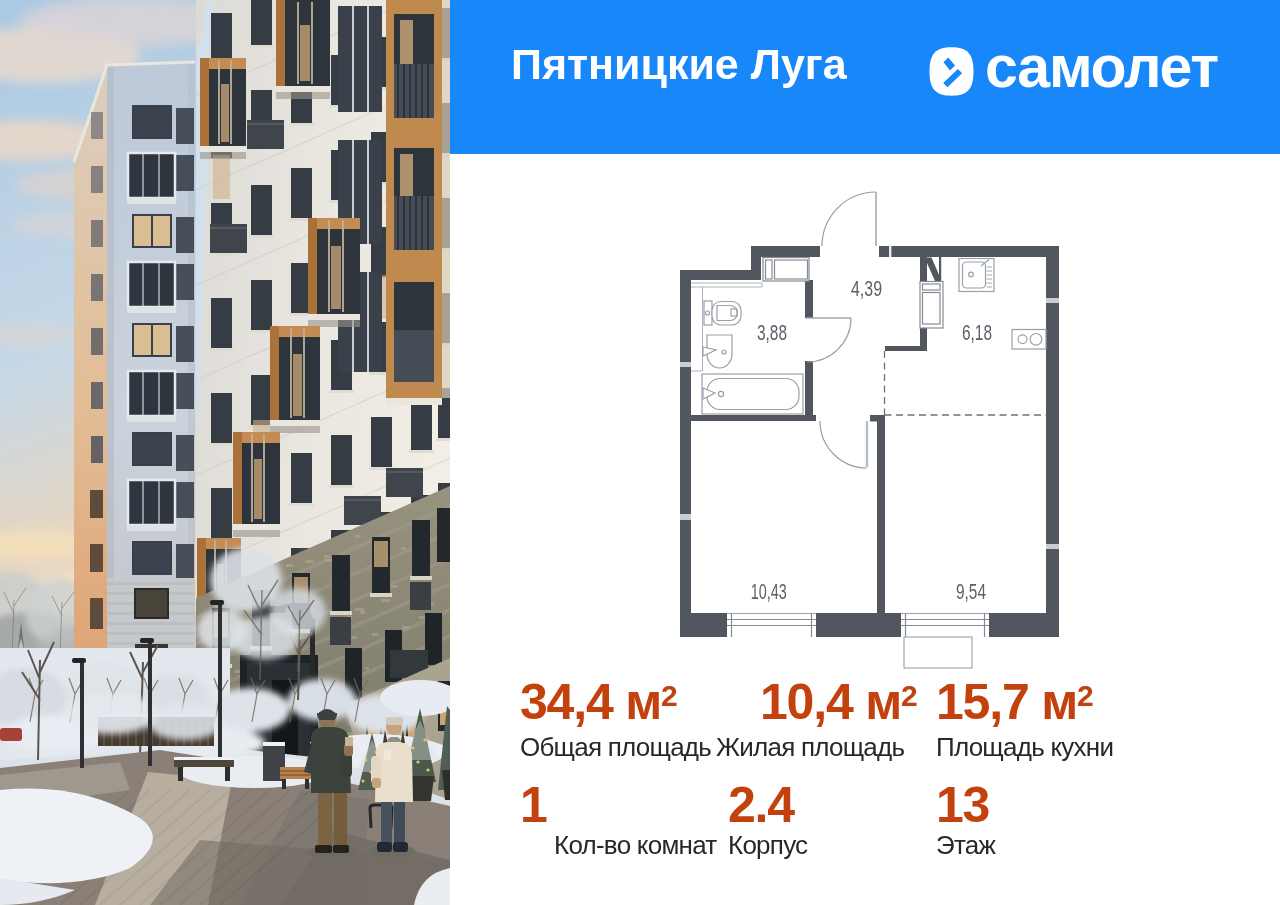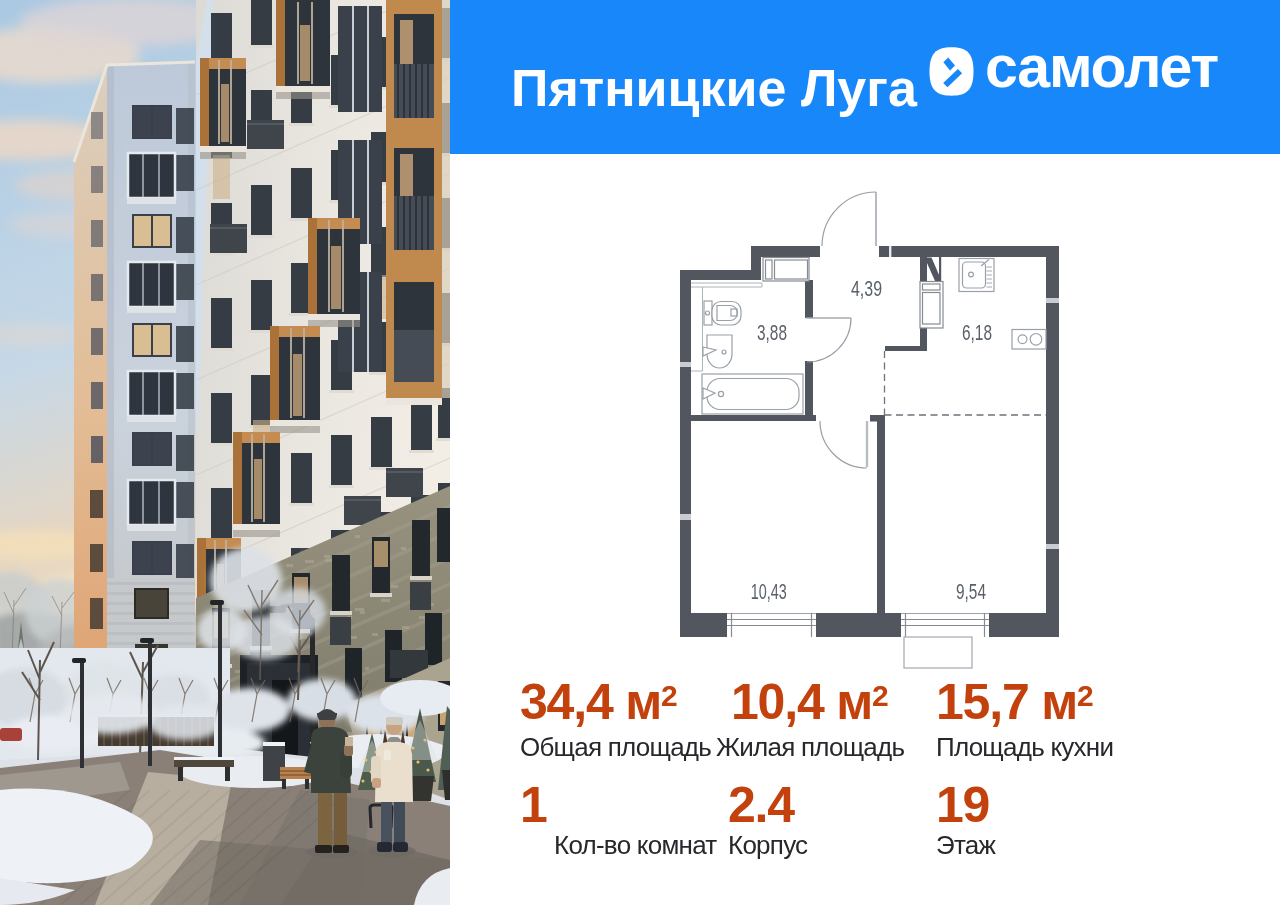--- a/index.html
+++ b/index.html
@@ -739,21 +739,21 @@
   <rect x="381" y="802" width="11" height="42" fill="#48525f"></rect>
   <rect x="394" y="802" width="11" height="42" fill="#414b58"></rect>
   <rect x="377" y="842" width="15" height="10" rx="3" fill="#232833"></rect>
   <rect x="393" y="842" width="15" height="10" rx="3" fill="#232833"></rect>
 </g>
 </svg>
 </div>
 
 <div class="abs" style="left:450px;top:0;width:830px;height:154px;background:#1787fa;"></div>
 
-<div class="abs" style="left:511px;top:58px;font-weight:700;font-size:52px;color:#fff;letter-spacing:0px;">Пятницкие&nbsp;Луга</div>
+<div class="abs" style="left:511px;top:40px;font-weight:700;font-size:43px;color:#fff;letter-spacing:0px;">Пятницкие&nbsp;Луга</div>
 
 <div class="abs" style="left:929px;top:47px;">
 <svg width="292" height="50" viewBox="0 0 292 50">
 
   <path d="M22.5 0.3 C 6.8 0.3 0.5 6.7 0.5 24.5 C 0.5 42.3 6.8 48.7 22.5 48.7 C 38.2 48.7 44.5 42.3 44.5 24.5 C 44.5 6.7 38.2 0.3 22.5 0.3 Z" fill="#ffffff"></path>
 
   <g fill="#1787fa">
     <polygon points="14.4,15.2 19.2,10.6 26,18.5 21,23.4"></polygon>
     <polygon points="14.2,35.9 28.9,22 33.1,26.3 18.5,40.2"></polygon>
   </g>
@@ -927,26 +927,26 @@
     <text x="768.7" y="599" textLength="36" lengthAdjust="spacingAndGlyphs">10,43</text>
 
     <text x="971" y="599" textLength="30" lengthAdjust="spacingAndGlyphs">9,54</text>
   </g>
 </svg>
 </div>
 
 <div class="abs num" style="left:520px;top:677px;">34,4 м<sup>2</sup></div>
 <div class="abs lbl" style="left:520px;top:734px;">Общая площадь</div>
 
-<div class="abs num" style="left:731px;top:677px;">10,4 м<sup>2</sup></div>
+<div class="abs num" style="left:760px;top:677px;">10,4 м<sup>2</sup></div>
 <div class="abs lbl" style="left:716px;top:734px;text-align:center;">Жилая площадь</div>
 
 <div class="abs num" style="left:936px;top:677px;">15,7 м<sup>2</sup></div>
 <div class="abs lbl" style="left:936px;top:734px;">Площадь кухни</div>
 
 <div class="abs num" style="left:520px;top:780px;">1</div>
 <div class="abs lbl" style="left:518px;top:832px;margin-left:36px;">Кол-во комнат</div>
 
 <div class="abs num" style="left:728px;top:780px;">2.4</div>
 <div class="abs lbl" style="left:728px;top:832px;text-align:center;">Корпус</div>
 
-<div class="abs num" style="left:936px;top:780px;">19</div>
+<div class="abs num" style="left:936px;top:780px;">13</div>
 <div class="abs lbl" style="left:936px;top:832px;">Этаж</div>
 
 </body></html>

